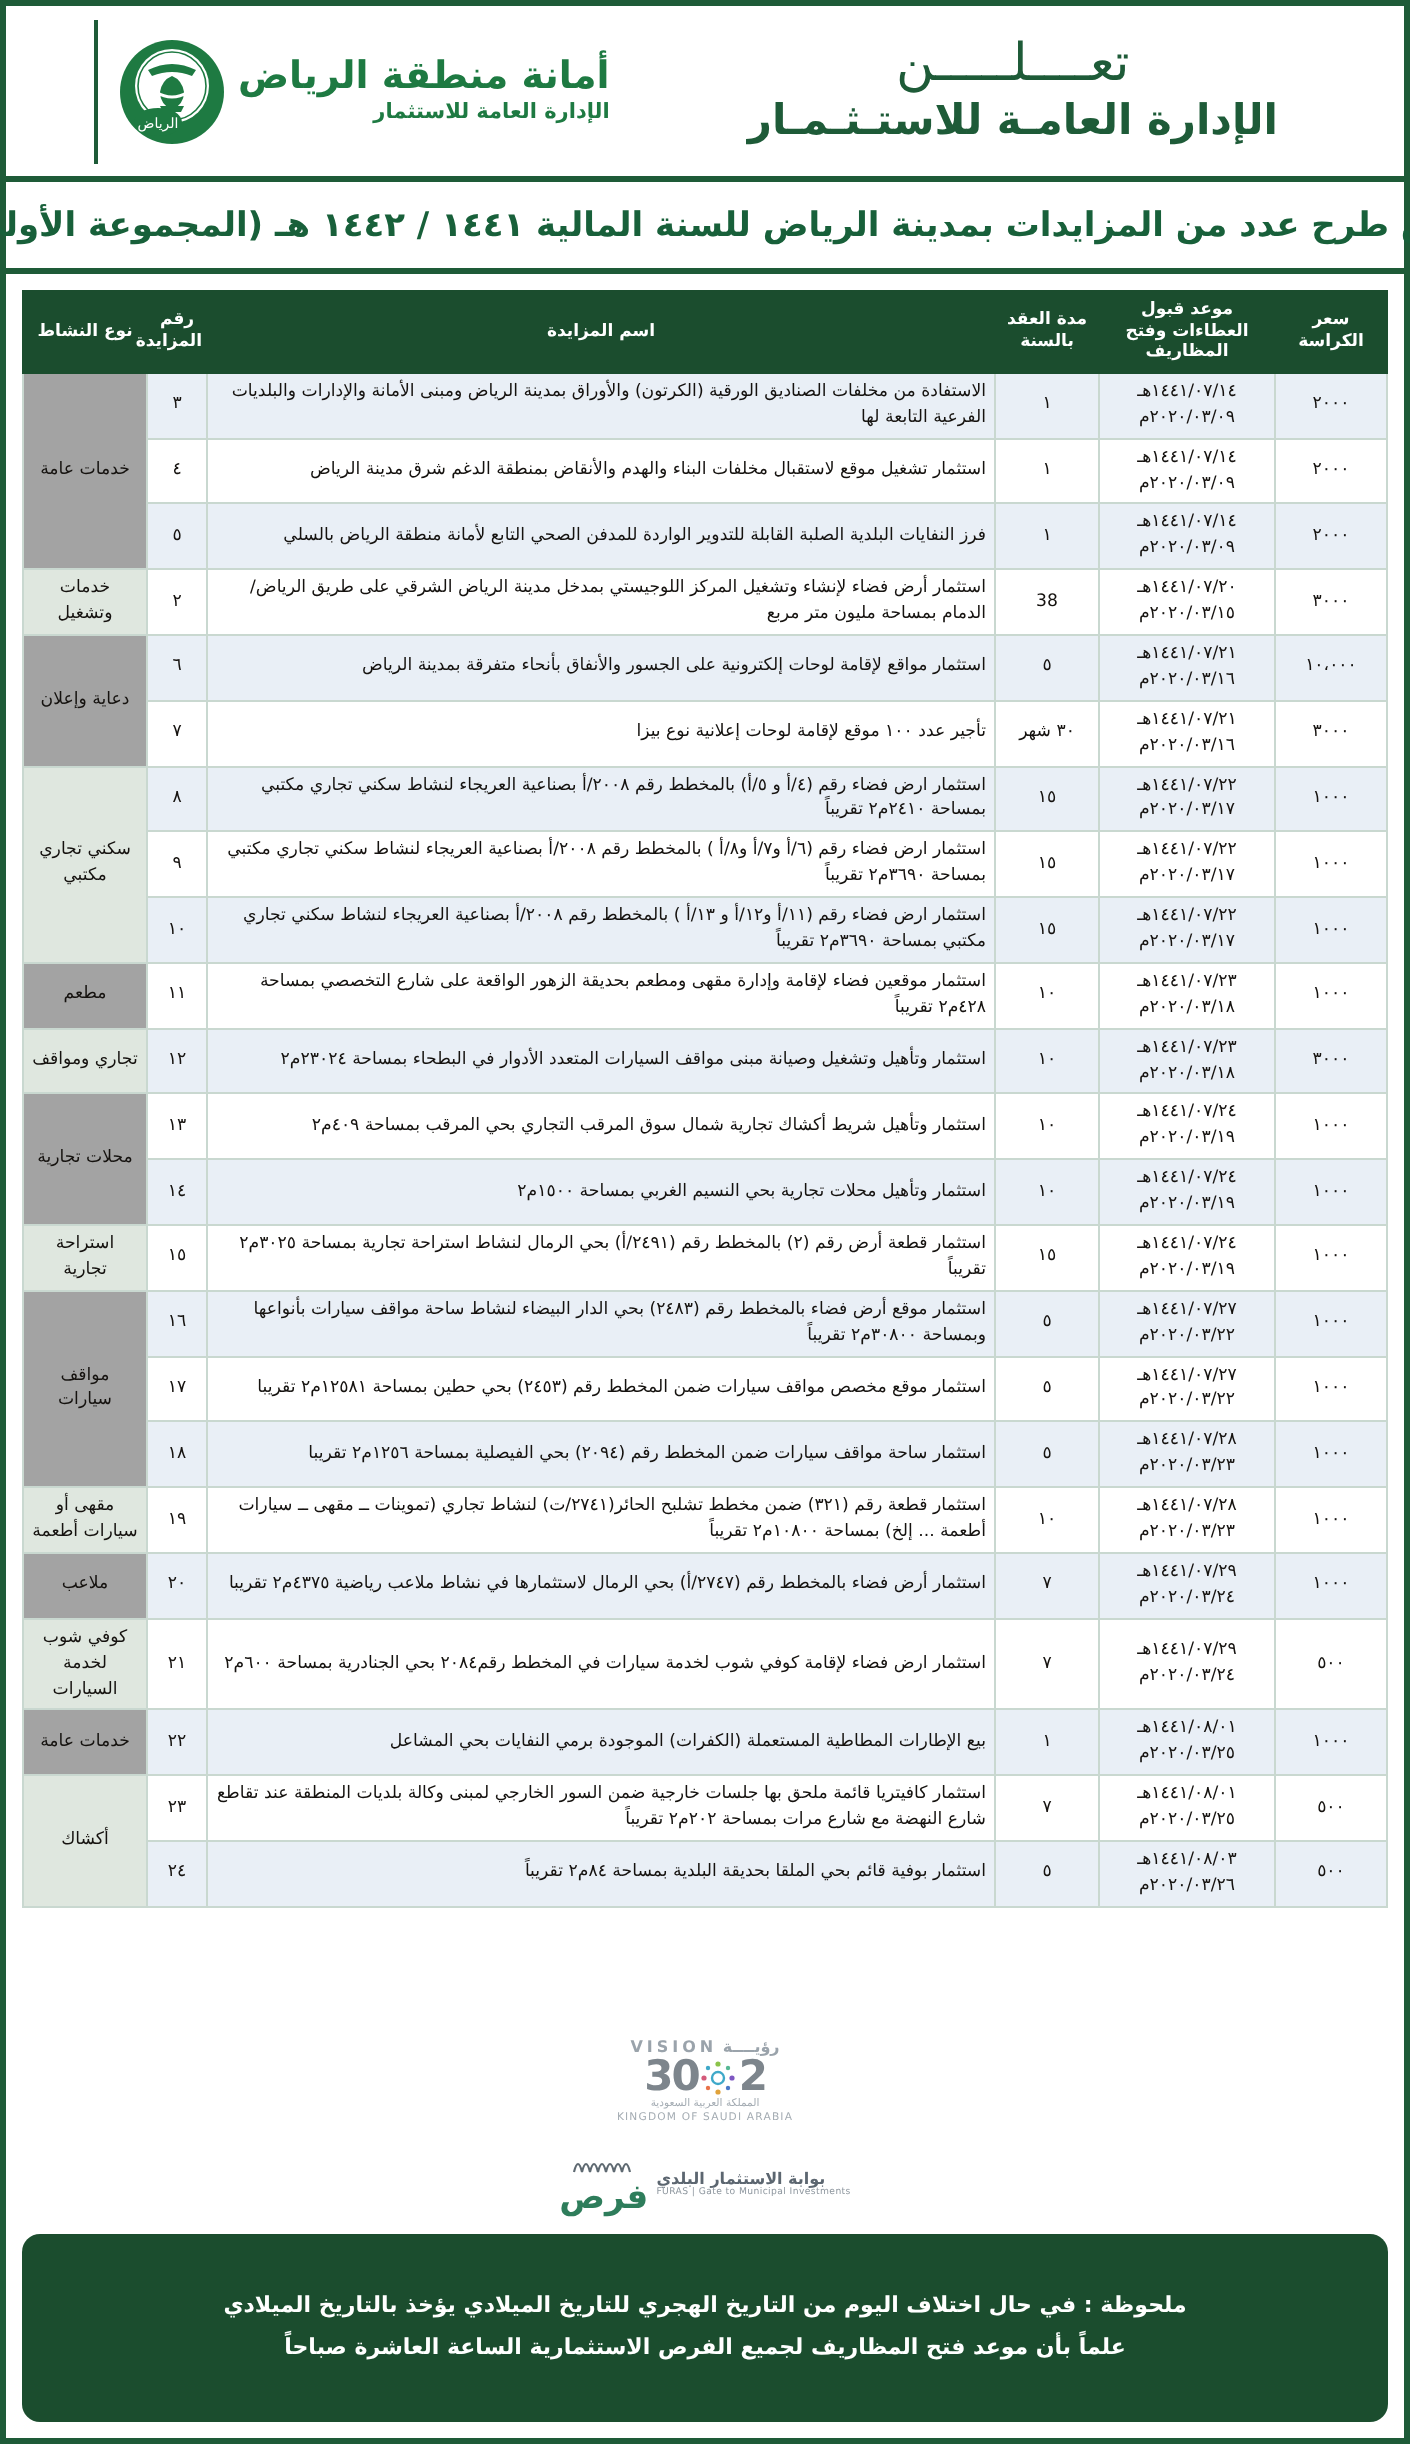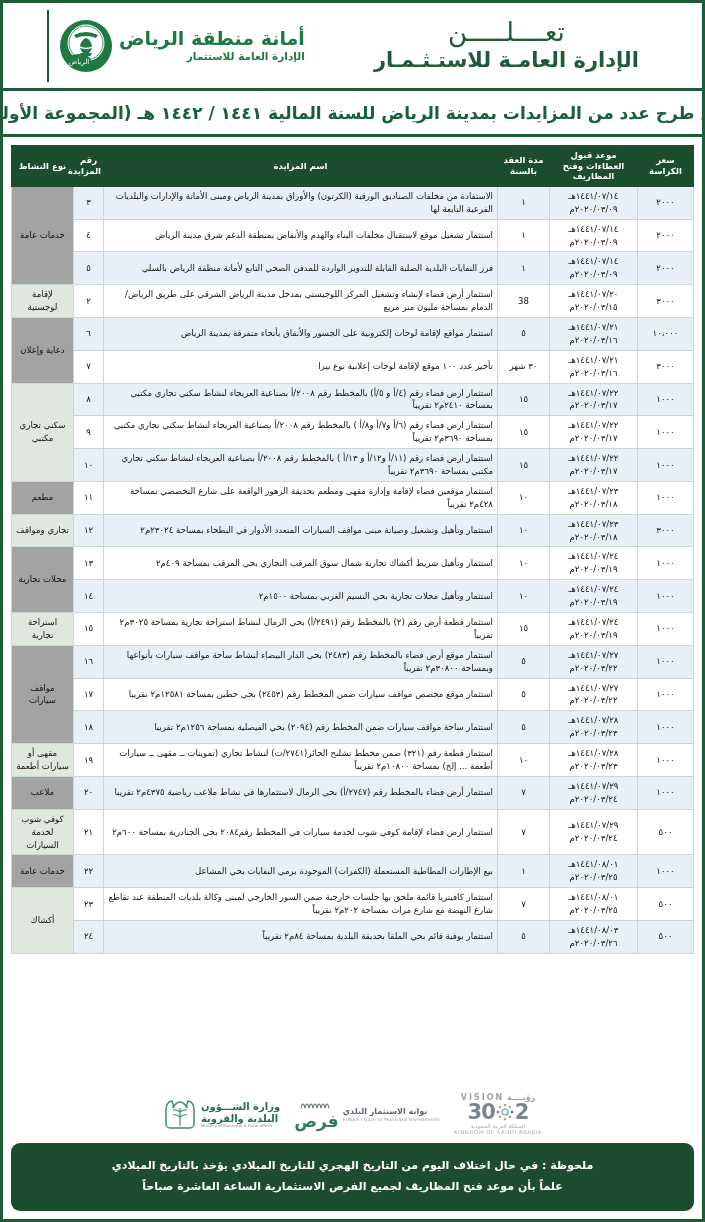--- a/index.html
+++ b/index.html
@@ -128,21 +128,21 @@
   tr.r-norm td.c-price,tr.r-norm td.c-date,tr.r-norm td.c-dur,
   tr.r-norm td.c-name,tr.r-norm td.c-num{background:#ffffff;}
   td.c-type.t-alt{background:#a3a3a3;}
   td.c-type.t-norm{background:#dfe7df;}
   .date-line{display:block;}
 
   
   .footer-logos{
     flex:0 0 auto;
     height:56px;
-    display:flex;align-items:center;justify-content:center;
+    display:flex;flex-direction:column;align-items:center;justify-content:center;
     gap:14px;
     padding:2px 0 3px 0;
     box-sizing:border-box;
   }
   .flogo{display:flex;align-items:center;justify-content:center;}
   .v2030{display:flex;flex-direction:column;align-items:center;line-height:1;}
   .v2030 .top{font-size:8px;color:#9aa3ab;letter-spacing:2px;font-weight:bold;}
   .v2030 .mid{font-size:21px;color:#7d858c;font-weight:bold;letter-spacing:-1px;display:flex;align-items:center;}
   .v2030 .bot{font-size:5.3px;color:#a4acb3;letter-spacing:.6px;text-align:center;margin-top:1px;}
   .furas{display:flex;flex-direction:column;align-items:flex-end;line-height:1.1;}
@@ -154,21 +154,21 @@
   .momra .b{font-size:10px;color:#1e6f4a;font-weight:bold;}
   .momra .c{font-size:3.8px;color:#7e8a92;letter-spacing:.1px;}
 
   
   .note-bar{
     flex:0 0 auto;
     background:#1b4d2e;
     color:#ffffff;
     border-radius:9px;
     margin:0 8px 8px 8px;
-    padding:13px 10px;
+    padding:26px 10px;
     text-align:center;
     font-size:11px;font-weight:bold;line-height:1.9;
   }
   .note-bar .nl{display:block;}
 </style>
 </head>
 <body>
 
 <div class="page">
 
@@ -257,21 +257,21 @@
           </tr>
           <tr class="r-norm">
             <td class="c-price">٣٠٠٠</td>
             <td class="c-date">
               <span class="date-line">١٤٤١/٠٧/٢٠هـ</span>
               <span class="date-line">٢٠٢٠/٠٣/١٥م</span>
             </td>
             <td class="c-dur">38</td>
             <td class="c-name">استثمار أرض فضاء لإنشاء وتشغيل المركز اللوجيستي بمدخل مدينة الرياض الشرقي على طريق الرياض/الدمام بمساحة مليون متر مربع</td>
             <td class="c-num">٢</td>
-            <td class="c-type t-norm" rowspan="1">لإقامة لوجستية</td>
+            <td class="c-type t-norm" rowspan="1">خدمات وتشغيل</td>
           </tr>
           <tr class="r-alt">
             <td class="c-price">١٠،٠٠٠</td>
             <td class="c-date">
               <span class="date-line">١٤٤١/٠٧/٢١هـ</span>
               <span class="date-line">٢٠٢٠/٠٣/١٦م</span>
             </td>
             <td class="c-dur">٥</td>
             <td class="c-name">استثمار مواقع لإقامة لوحات إلكترونية على الجسور والأنفاق بأنحاء متفرقة بمدينة الرياض</td>
             <td class="c-num">٦</td>

